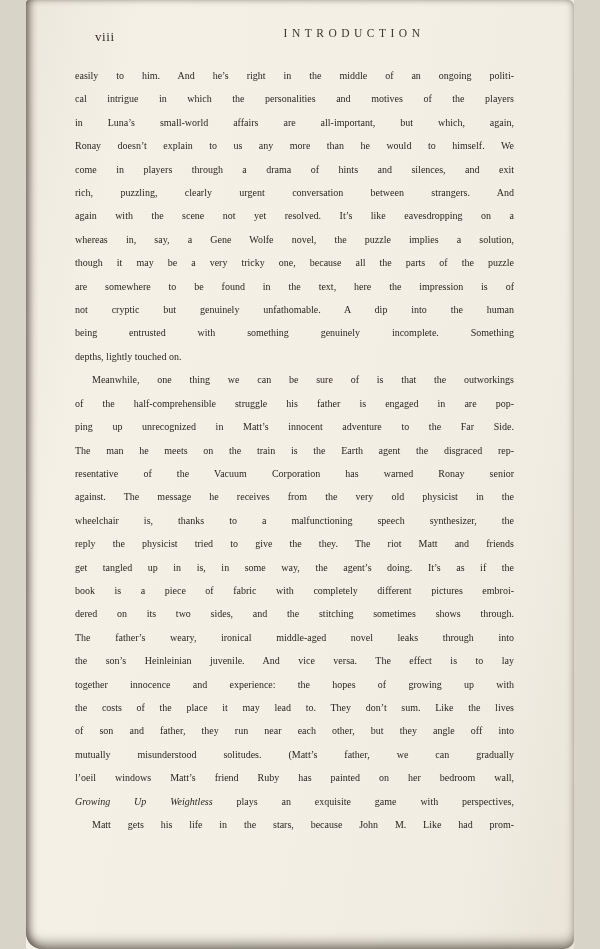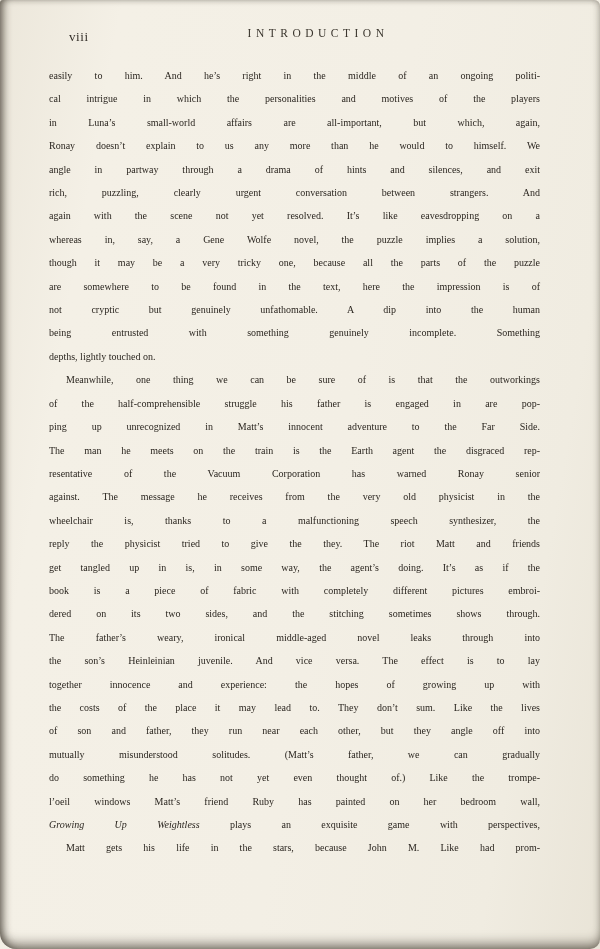--- a/index.html
+++ b/index.html
@@ -1,18 +1,18 @@
 <!DOCTYPE html>
 <html><head>
 <meta charset="utf-8">
 <style>
   html, body { margin: 0; padding: 0; background: #d8d4c8; }
   .page {
     position: relative;
-    width: 600px;
+    width: 548px;
     height: 949px;
     margin: 0 auto;
     box-sizing: border-box;
     overflow: hidden;
     background: linear-gradient(100deg, #ece7db 0%, #f4f0e6 16%, #f3efe5 55%, #f0ece1 84%, #e9e4d7 100%);
     color: #2b2620;
     font-family: "Liberation Serif", "DejaVu Serif", serif;
   }
   .scan-edge {
     position: absolute;
@@ -31,21 +31,21 @@
     height: 22px;
   }
   .folio {
     font-size: 13px;
     letter-spacing: 0.6px;
     color: #35302a;
   }
   .running-head {
     position: absolute;
     top: 27px;
-    left: 318px;
+    left: 328px;
     transform: translateX(-50%);
     font-size: 11.5px;
     letter-spacing: 4.5px;
     color: #3a352d;
     white-space: nowrap;
   }
   .text-block {
     padding: 15px 60px 0 49px;
     font-size: 10px;
     line-height: 23.4px;
@@ -69,21 +69,21 @@
     <span class="running-head">INTRODUCTION</span>
   </div>
 
   <div class="text-block">
 
     <div>
       <div class="line">easily to him. And he’s right in the middle of an ongoing politi-</div>
       <div class="line">cal intrigue in which the personalities and motives of the players</div>
       <div class="line">in Luna’s small-world affairs are all-important, but which, again,</div>
       <div class="line">Ronay doesn’t explain to us any more than he would to himself. We</div>
-      <div class="line">angle in partway through a drama of hints and silences, and exit</div>
+      <div class="line">come in players through a drama of hints and silences, and exit</div>
       <div class="line">rich, puzzling, clearly urgent conversation between strangers. And</div>
       <div class="line">again with the scene not yet resolved. It’s like eavesdropping on a</div>
       <div class="line">whereas in, say, a Gene Wolfe novel, the puzzle implies a solution,</div>
       <div class="line">though it may be a very tricky one, because all the parts of the puzzle</div>
       <div class="line">are somewhere to be found in the text, here the impression is of</div>
       <div class="line">not cryptic but genuinely unfathomable. A dip into the human</div>
       <div class="line">being entrusted with something genuinely incomplete. Something</div>
       <div class="line end">depths, lightly touched on.</div>
     </div>
 
@@ -98,21 +98,20 @@
       <div class="line">reply the physicist tried to give the they. The riot Matt and friends</div>
       <div class="line">get tangled up in is, in some way, the agent’s doing. It’s as if the</div>
       <div class="line">book is a piece of fabric with completely different pictures embroi-</div>
       <div class="line">dered on its two sides, and the stitching sometimes shows through.</div>
       <div class="line">The father’s weary, ironical middle-aged novel leaks through into</div>
       <div class="line">the son’s Heinleinian juvenile. And vice versa. The effect is to lay</div>
       <div class="line">together innocence and experience: the hopes of growing up with</div>
       <div class="line">the costs of the place it may lead to. They don’t sum. Like the lives</div>
       <div class="line">of son and father, they run near each other, but they angle off into</div>
       <div class="line">mutually misunderstood solitudes. (Matt’s father, we can gradually</div>
-      <div class="line">do something he has not yet even thought of.) Like the trompe-</div>
       <div class="line">l’oeil windows Matt’s friend Ruby has painted on her bedroom wall,</div>
       <div class="line"><em>Growing Up Weightless</em><span> plays an exquisite game with perspectives,</span></div>
     </div>
 
     <div>
       <div class="line indent">Matt gets his life in the stars, because John M. Like had prom-</div>
     </div>
 
   </div>
 

